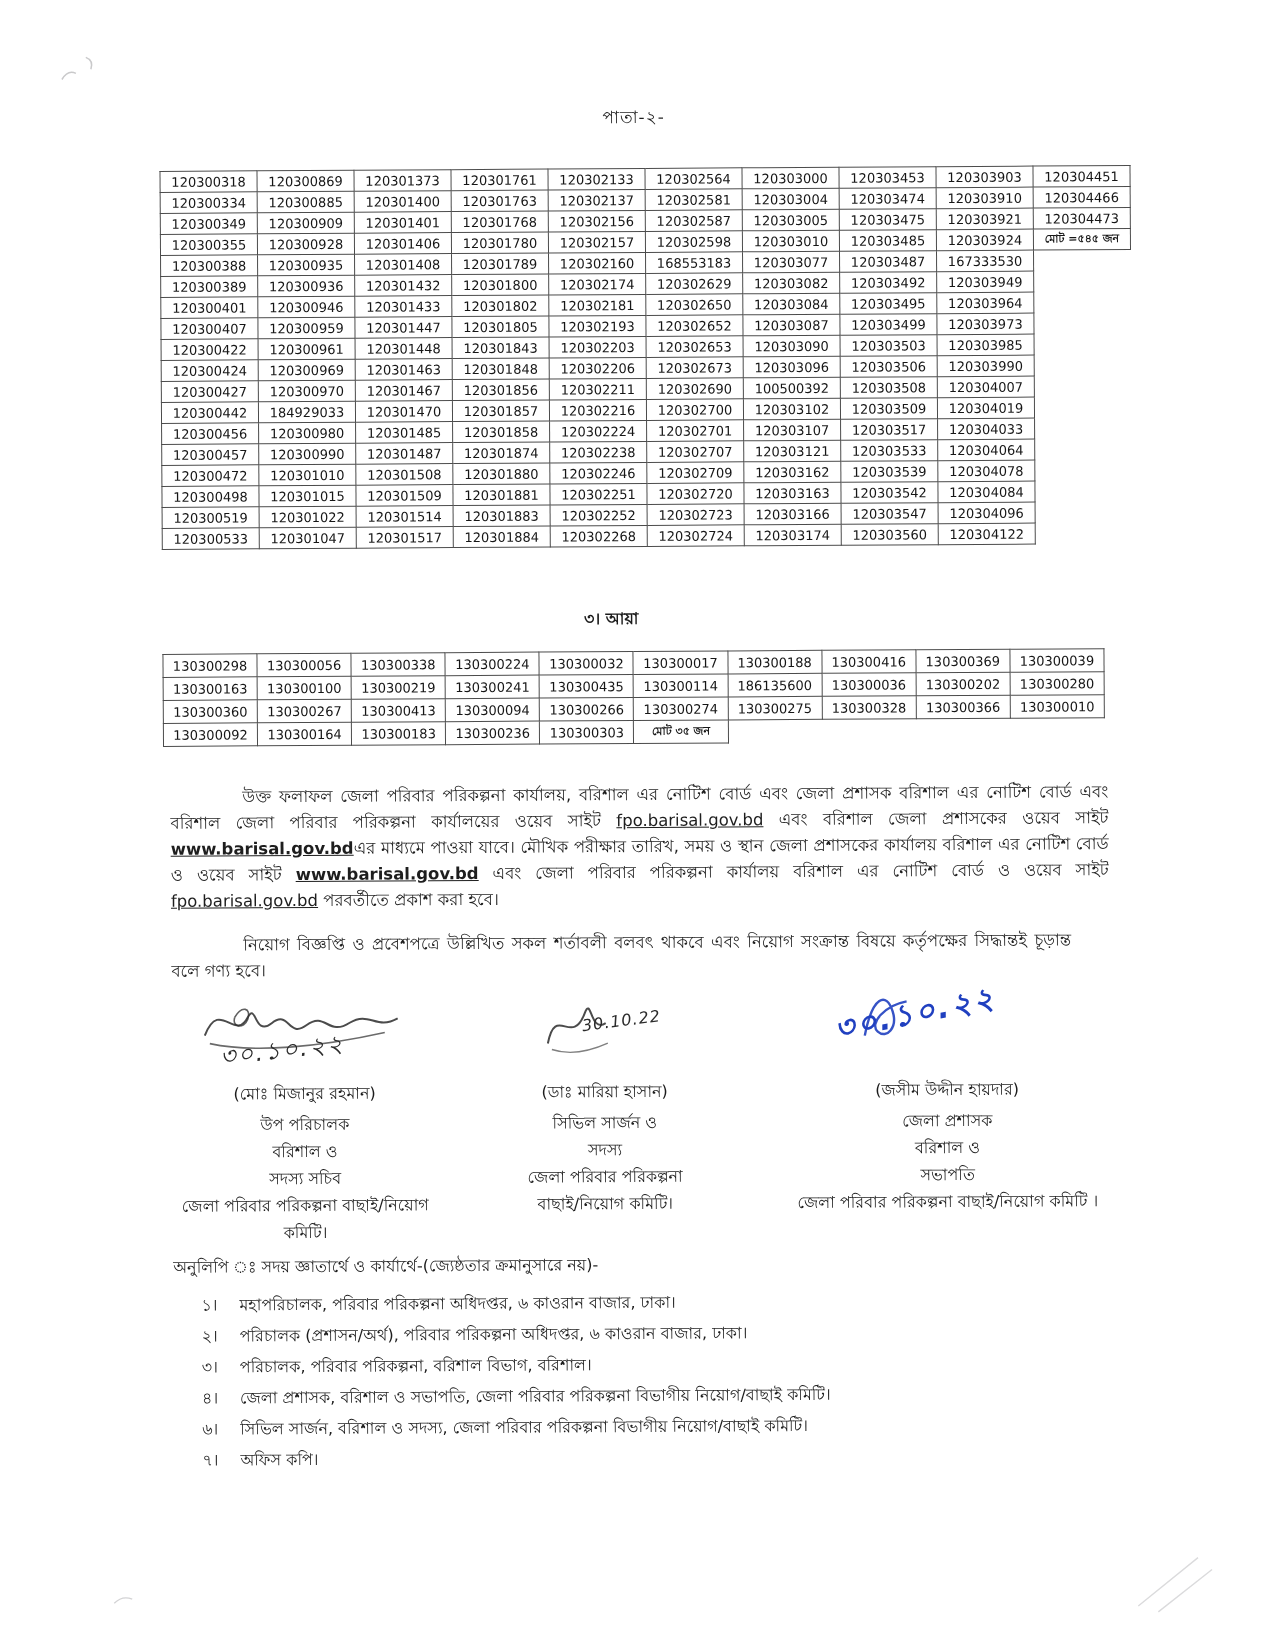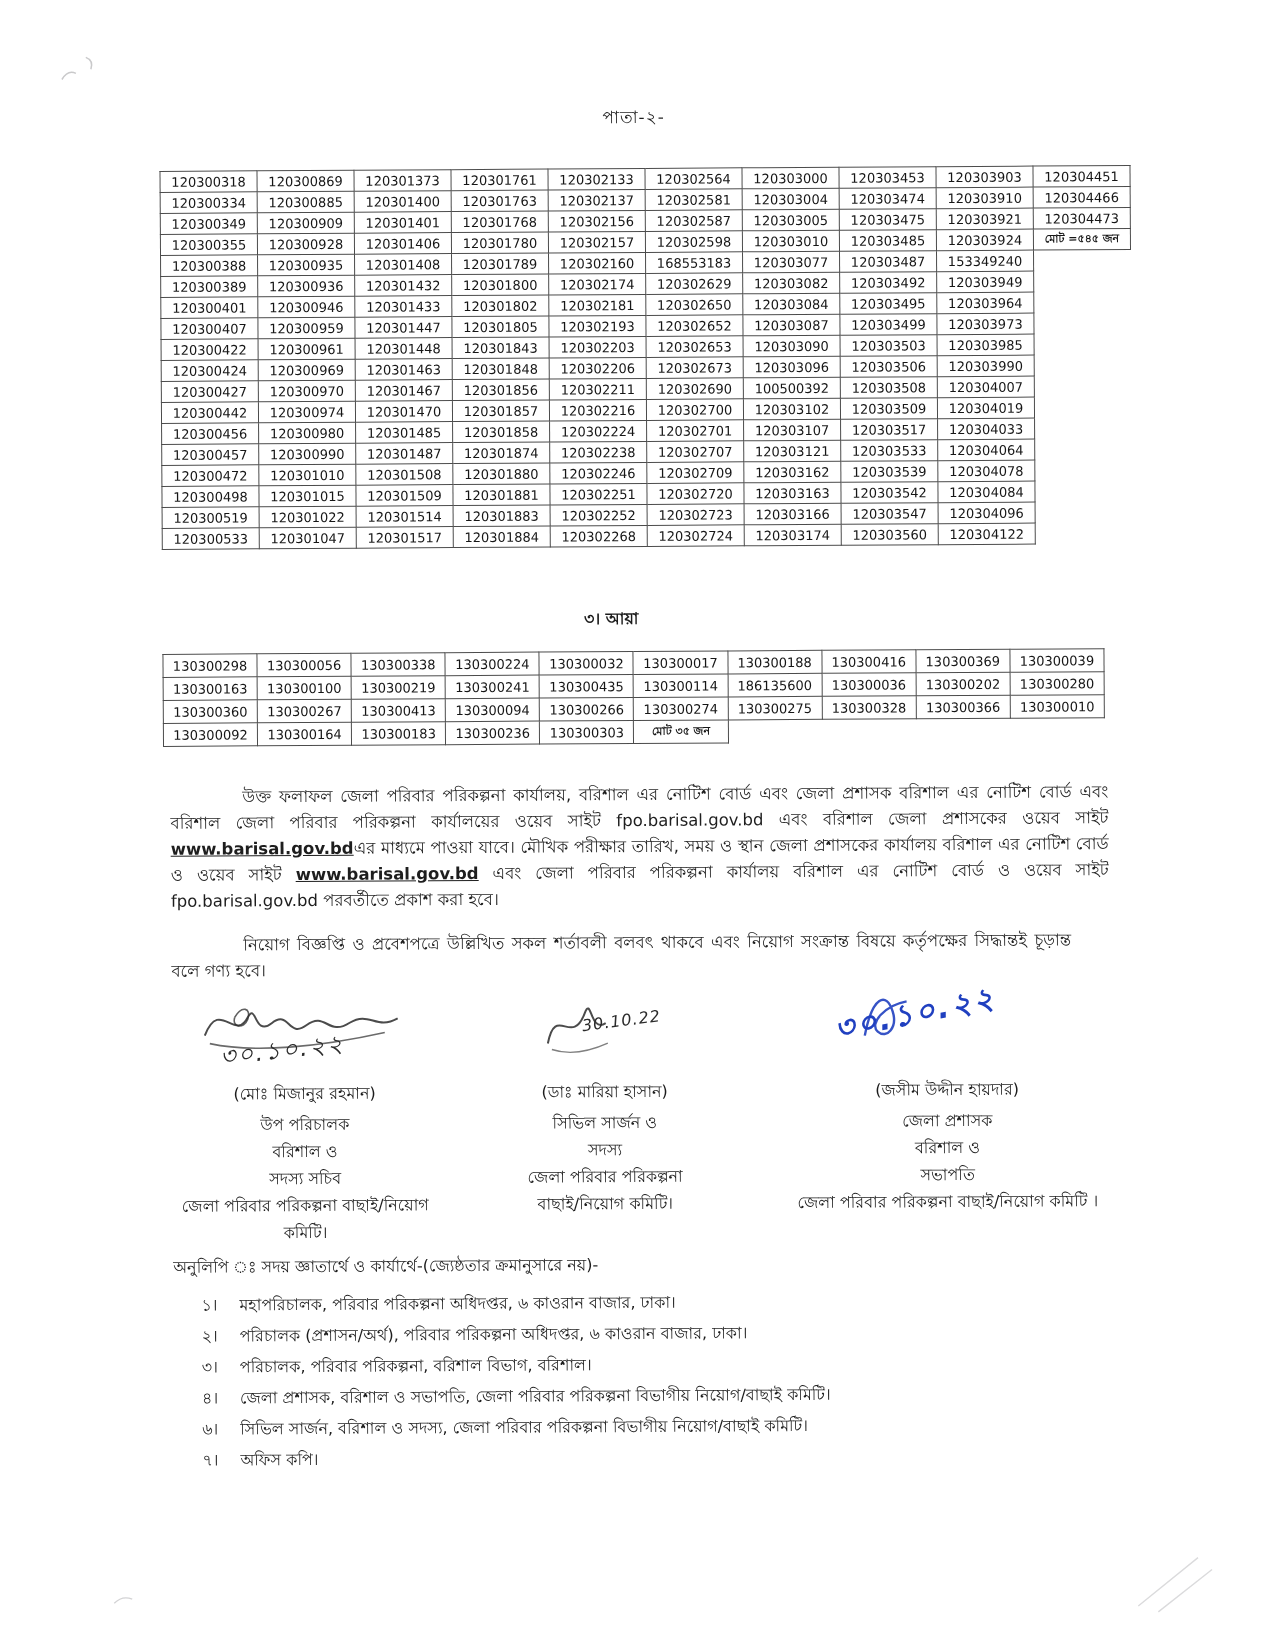--- a/index.html
+++ b/index.html
@@ -35,21 +35,21 @@
   .section-heading {
     position:absolute; top:606px; left:0; width:96%;
     text-align:center; font-size:16px; font-weight:bold; color:#1b1b1b;
   }
 
   .para {
     position:absolute; text-align:justify; font-size:16.5px; line-height:26px; color:#1e1e1e;
   }
   .para1 { left:170px; top:782px; width:938px; text-indent:72px; }
   .para2 { left:170px; top:930px; width:900px; text-indent:72px; }
-  .link { }
+  .link { text-decoration:underline; }
   .bold-link { font-weight:bold; text-decoration:underline; }
 
   .signatures {
     position:absolute; left:160px; top:985px; width:970px;
     display:flex; justify-content:space-between; align-items:flex-start;
   }
   .sig-block { text-align:center; position:relative; }
   .sig-block.b1 { width:285px; }
   .sig-block.b2 { width:250px; }
   .sig-block.b3 { width:370px; }
@@ -134,21 +134,21 @@
           </tr>
           <tr>
             <td>120300388</td>
             <td>120300935</td>
             <td>120301408</td>
             <td>120301789</td>
             <td>120302160</td>
             <td>168553183</td>
             <td>120303077</td>
             <td>120303487</td>
-            <td>153349240</td>
+            <td>167333530</td>
             <td class="empty-cell"></td>
           </tr>
           <tr>
             <td>120300389</td>
             <td>120300936</td>
             <td>120301432</td>
             <td>120301800</td>
             <td>120302174</td>
             <td>120302629</td>
             <td>120303082</td>
@@ -211,21 +211,21 @@
             <td>120301856</td>
             <td>120302211</td>
             <td>120302690</td>
             <td>100500392</td>
             <td>120303508</td>
             <td>120304007</td>
             <td class="empty-cell"></td>
           </tr>
           <tr>
             <td>120300442</td>
-            <td>120300974</td>
+            <td>184929033</td>
             <td>120301470</td>
             <td>120301857</td>
             <td>120302216</td>
             <td>120302700</td>
             <td>120303102</td>
             <td>120303509</td>
             <td>120304019</td>
             <td class="empty-cell"></td>
           </tr>
           <tr>

